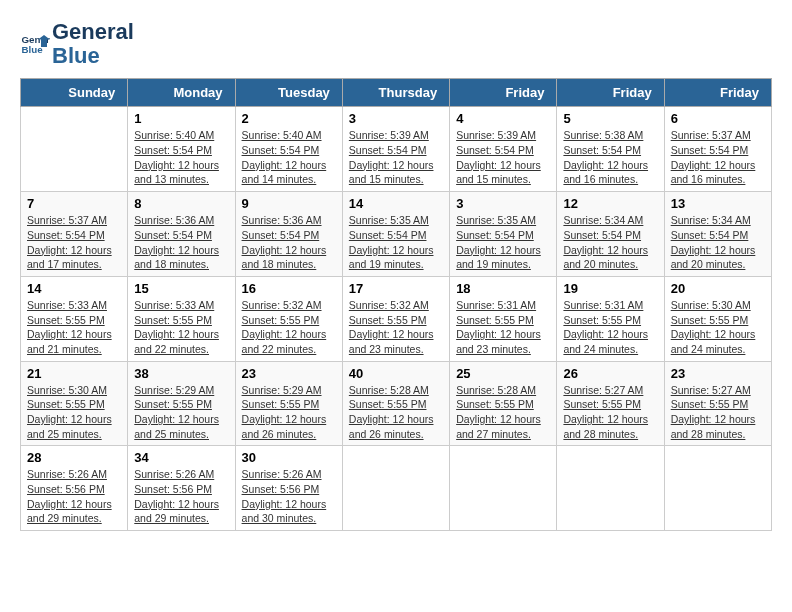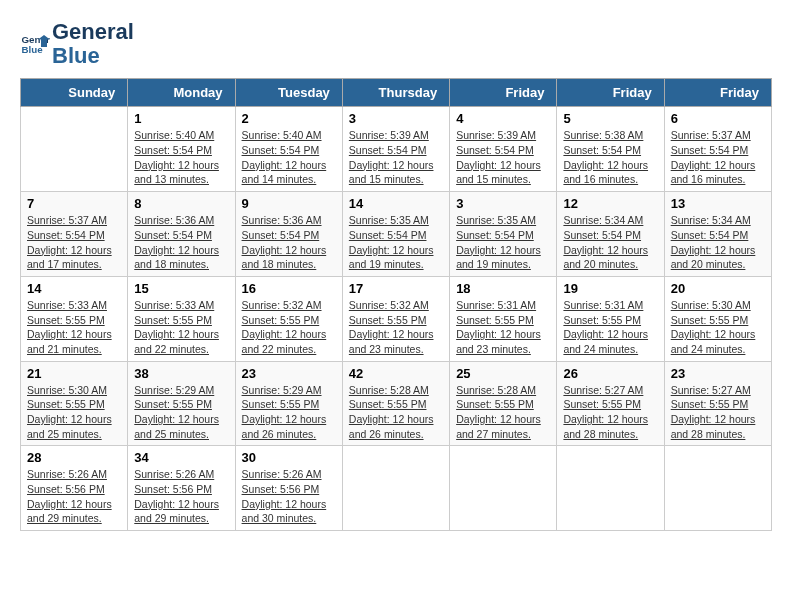--- a/index.html
+++ b/index.html
@@ -217,21 +217,21 @@
         </td>
         <td>
           <span class="day-num">38</span>
           <div class="day-info">Sunrise: 5:29 AM<br>Sunset: 5:55 PM<br>Daylight: 12 hours<br>and 25 minutes.</div>
         </td>
         <td>
           <span class="day-num">23</span>
           <div class="day-info">Sunrise: 5:29 AM<br>Sunset: 5:55 PM<br>Daylight: 12 hours<br>and 26 minutes.</div>
         </td>
         <td>
-          <span class="day-num">42</span>
+          <span class="day-num">40</span>
           <div class="day-info">Sunrise: 5:28 AM<br>Sunset: 5:55 PM<br>Daylight: 12 hours<br>and 26 minutes.</div>
         </td>
         <td>
           <span class="day-num">25</span>
           <div class="day-info">Sunrise: 5:28 AM<br>Sunset: 5:55 PM<br>Daylight: 12 hours<br>and 27 minutes.</div>
         </td>
         <td>
           <span class="day-num">26</span>
           <div class="day-info">Sunrise: 5:27 AM<br>Sunset: 5:55 PM<br>Daylight: 12 hours<br>and 28 minutes.</div>
         </td>

